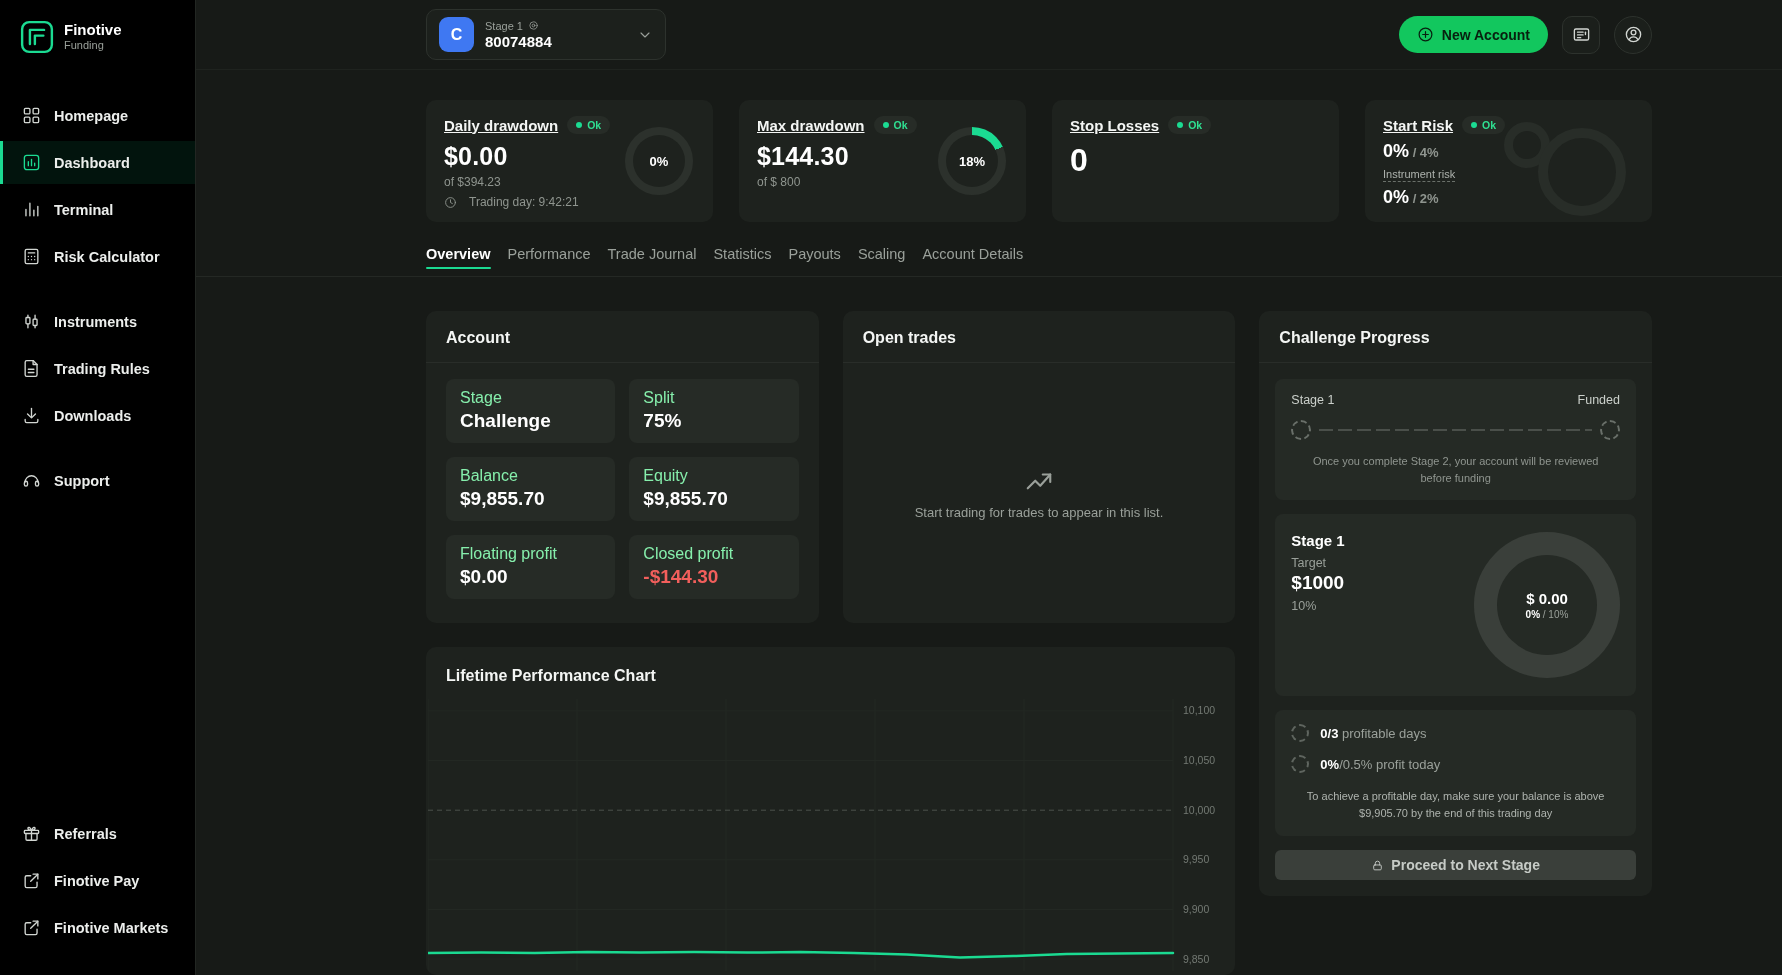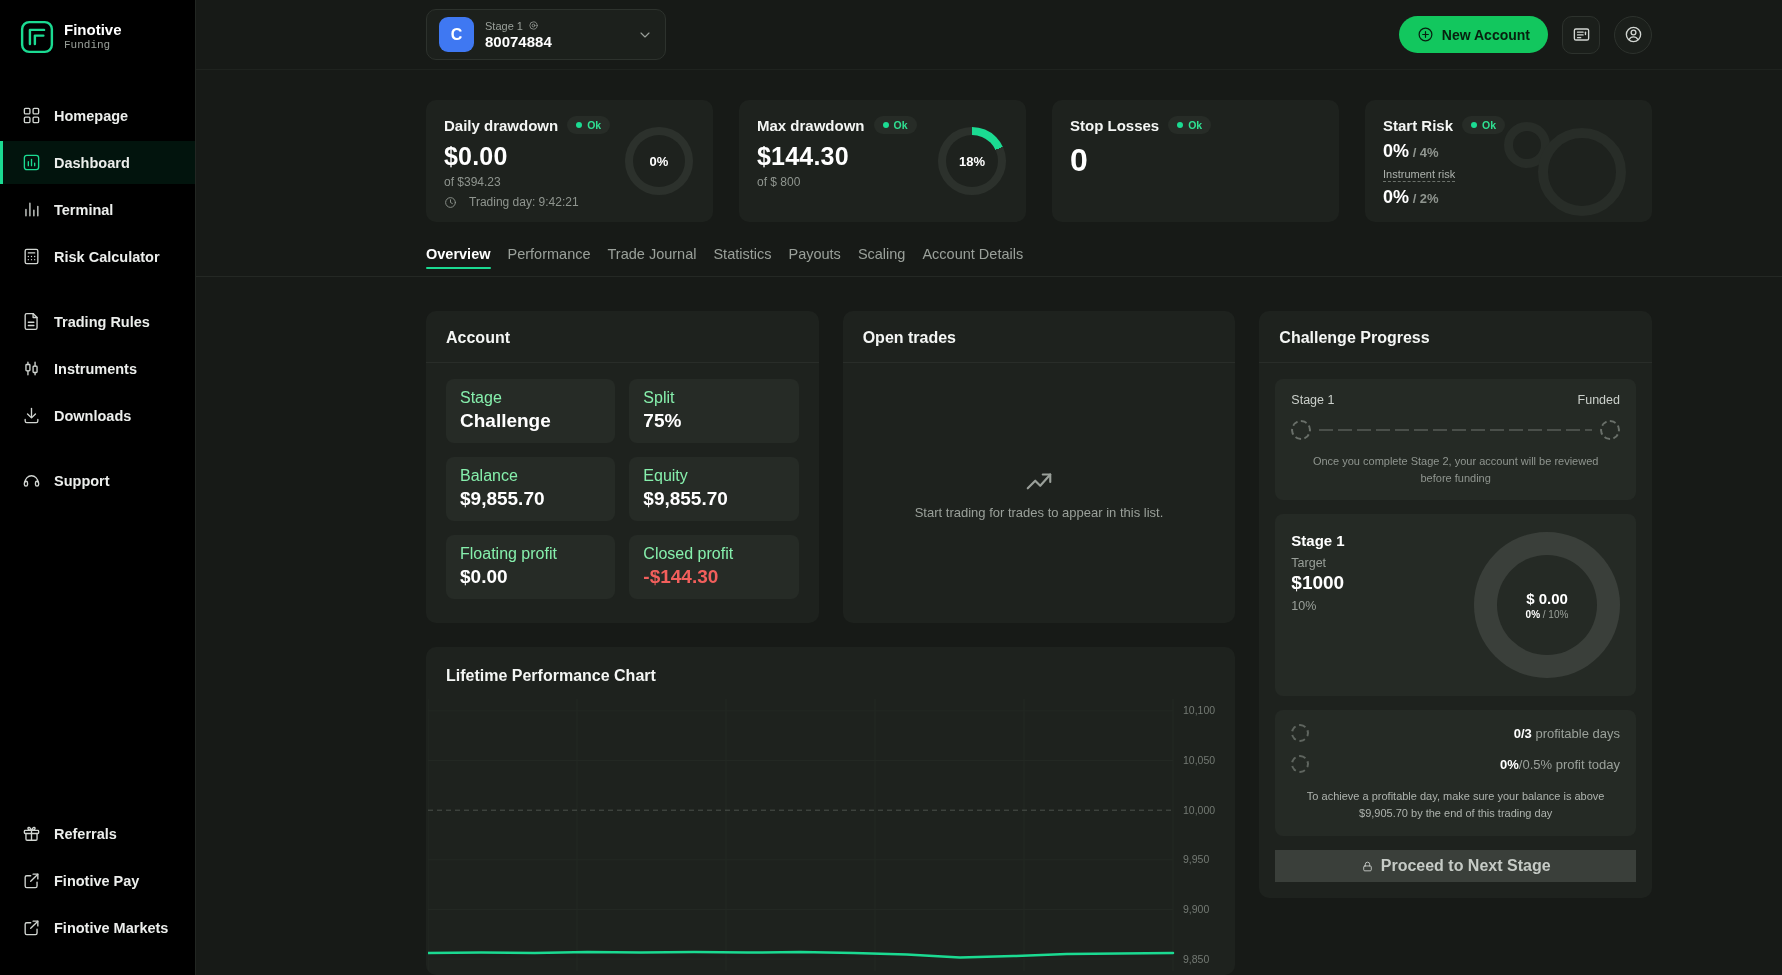--- a/index.html
+++ b/index.html
@@ -14,21 +14,21 @@
 
   
   .sidebar {
     width:196px; min-width:196px; height:100%;
     background:#000000; border-right:1px solid #222622;
     display:flex; flex-direction:column;
   }
   .brand { display:flex; align-items:center; gap:10px; padding:20px 20px 6px 20px; }
   .brand-logo { width:34px; height:34px; color:#1bdb92; }
   .brand-name { font-size:15px; font-weight:700; color:#fff; line-height:1.1; }
-  .brand-sub { font-size:11px; color:#9aa09a; line-height:1.2;font-family:Liberation Mono, monospace; }
+  .brand-sub { font-size:11px; color:#9aa09a; line-height:1.2; }
   .nav { flex:1; display:flex; flex-direction:column; margin-top:34px; }
   .nav-group { display:flex; flex-direction:column; gap:4px; }
   .nav-group + .nav-group { margin-top:22px; }
   .nav-group.bottom { margin-top:auto; padding-bottom:26px; }
   .nav-item {
     display:flex; align-items:center; gap:13px;
     padding:12px 16px 12px 22px; cursor:pointer;
     font-size:14.5px; font-weight:600; color:#eceeec;
   }
   .nav-item .nico { width:19px; height:19px; color:#d2d6d2; flex:0 0 auto; }
@@ -79,21 +79,21 @@
   
   .stats-row {
     display:grid; grid-template-columns:repeat(4,1fr); gap:26px;
     margin:30px 130px 0 230px;
   }
   .stat-card {
     background:#1e221e; border-radius:10px; padding:16px 18px;
     height:122px; position:relative; overflow:hidden;
   }
   .stat-head { display:flex; align-items:center; gap:9px; }
-  .stat-title { font-size:15px; font-weight:700; color:#f4f6f4; }
+  .stat-title { font-size:15px; font-weight:700; color:#f4f6f4;text-decoration:underline; }
   .badge {
     display:inline-flex; align-items:center; gap:5px;
     background:#272c27; border-radius:10px; padding:3px 9px;
     font-size:10.5px; font-weight:600; color:#2fe092;
   }
   .badge .dot { width:6px; height:6px; border-radius:50%; background:#1bdb92; }
   .stat-value { margin-top:8px; font-size:25px; font-weight:800; color:#fff; letter-spacing:.2px; }
   .stat-sub { margin-top:4px; font-size:12px; color:#8f958f; }
   .stat-clock { margin-top:6px; display:flex; align-items:center; gap:12px; font-size:12px; color:#8f958f; }
   .stat-clock svg { width:13px; height:13px; color:#8f958f; }
@@ -177,30 +177,30 @@
   .stage-pct { margin-top:5px; font-size:12.5px; color:#9aa09a; }
   .donut { width:146px; height:146px; border-radius:50%; display:grid; place-items:center; }
   .donut-hole {
     width:100px; height:100px; border-radius:50%; background:#252a25;
     display:flex; flex-direction:column; align-items:center; justify-content:center; gap:2px;
   }
   .donut-val { font-size:15px; font-weight:800; color:#fff; }
   .donut-sub { font-size:10px; color:#9aa09a; }
   .donut-sub b { color:#fff; }
 
-  .check-row { display:flex; align-items:center; gap:11px;justify-content:space-between; }
+  .check-row { display:flex; align-items:center; gap:11px; }
   .check-row + .check-row { margin-top:13px; }
   .check-circle { width:18px; height:18px; min-width:18px; border:2px dashed #5f655f; border-radius:50%; }
   .check-txt { font-size:13px; color:#9aa09a; }
   .check-txt b { color:#fff; font-weight:700; }
   .ch-bottom-note { margin-top:15px; font-size:11px; line-height:1.55; color:#aeb3ae; text-align:center; }
   .btn-proceed {
     width:100%; border:none; cursor:pointer; font-family:inherit;
-    background:#3a3f3a; color:#c6cbc6; font-size:16px; font-weight:600;
-    border-radius:0; padding:7px 0; display:flex; align-items:center; justify-content:center; gap:7px;
+    background:#3a3f3a; color:#c6cbc6; font-size:14px; font-weight:600;
+    border-radius:6px; padding:7px 0; display:flex; align-items:center; justify-content:center; gap:7px;
   }
   .btn-proceed svg { width:13px; height:13px; }
 
   
   .card.chart { grid-column:1 / 3; grid-row:2; }
   .chart-head { padding:20px 20px 14px 20px; font-size:16px; font-weight:700; color:#f4f6f4; }
   .chart-body { padding:0 0 0 2px; }
 </style>
 </head>
 <body>
@@ -248,33 +248,33 @@
             <path d="M8 7.5h8"></path>
             <path d="M8 12h.01M12 12h.01M16 12h.01M8 16h.01M12 16h.01M16 16h.01"></path>
           </svg>
         <span>Risk Calculator</span>
       </div>
     </div>
 
     <div class="nav-group">
       <div class="nav-item">
         <svg class="nico ic" viewBox="0 0 24 24">
+            <path d="M7.5 4v3M7.5 15v5M16.5 4v5M16.5 17v3"></path>
+            <rect x="5" y="7" width="5" height="8" rx="1"></rect>
+            <rect x="14" y="9" width="5" height="8" rx="1"></rect>
+          </svg>
+        <span>Instruments</span>
+      </div>
+      <div class="nav-item">
+        <svg class="nico ic" viewBox="0 0 24 24">
             <path d="M6 2h8l5 5v13a2 2 0 0 1-2 2H6a2 2 0 0 1-2-2V4a2 2 0 0 1 2-2z"></path>
             <path d="M14 2v5h5"></path>
             <path d="M8 13h7M8 17h7"></path>
           </svg>
         <span>Trading Rules</span>
-      </div>
-      <div class="nav-item">
-        <svg class="nico ic" viewBox="0 0 24 24">
-            <path d="M7.5 4v3M7.5 15v5M16.5 4v5M16.5 17v3"></path>
-            <rect x="5" y="7" width="5" height="8" rx="1"></rect>
-            <rect x="14" y="9" width="5" height="8" rx="1"></rect>
-          </svg>
-        <span>Instruments</span>
       </div>
       <div class="nav-item">
         <svg class="nico ic" viewBox="0 0 24 24">
             <path d="M12 3v11"></path>
             <path d="M7 10l5 5 5-5"></path>
             <path d="M4 17v2a2 2 0 0 0 2 2h12a2 2 0 0 0 2-2v-2"></path>
           </svg>
         <span>Downloads</span>
       </div>
     </div>

